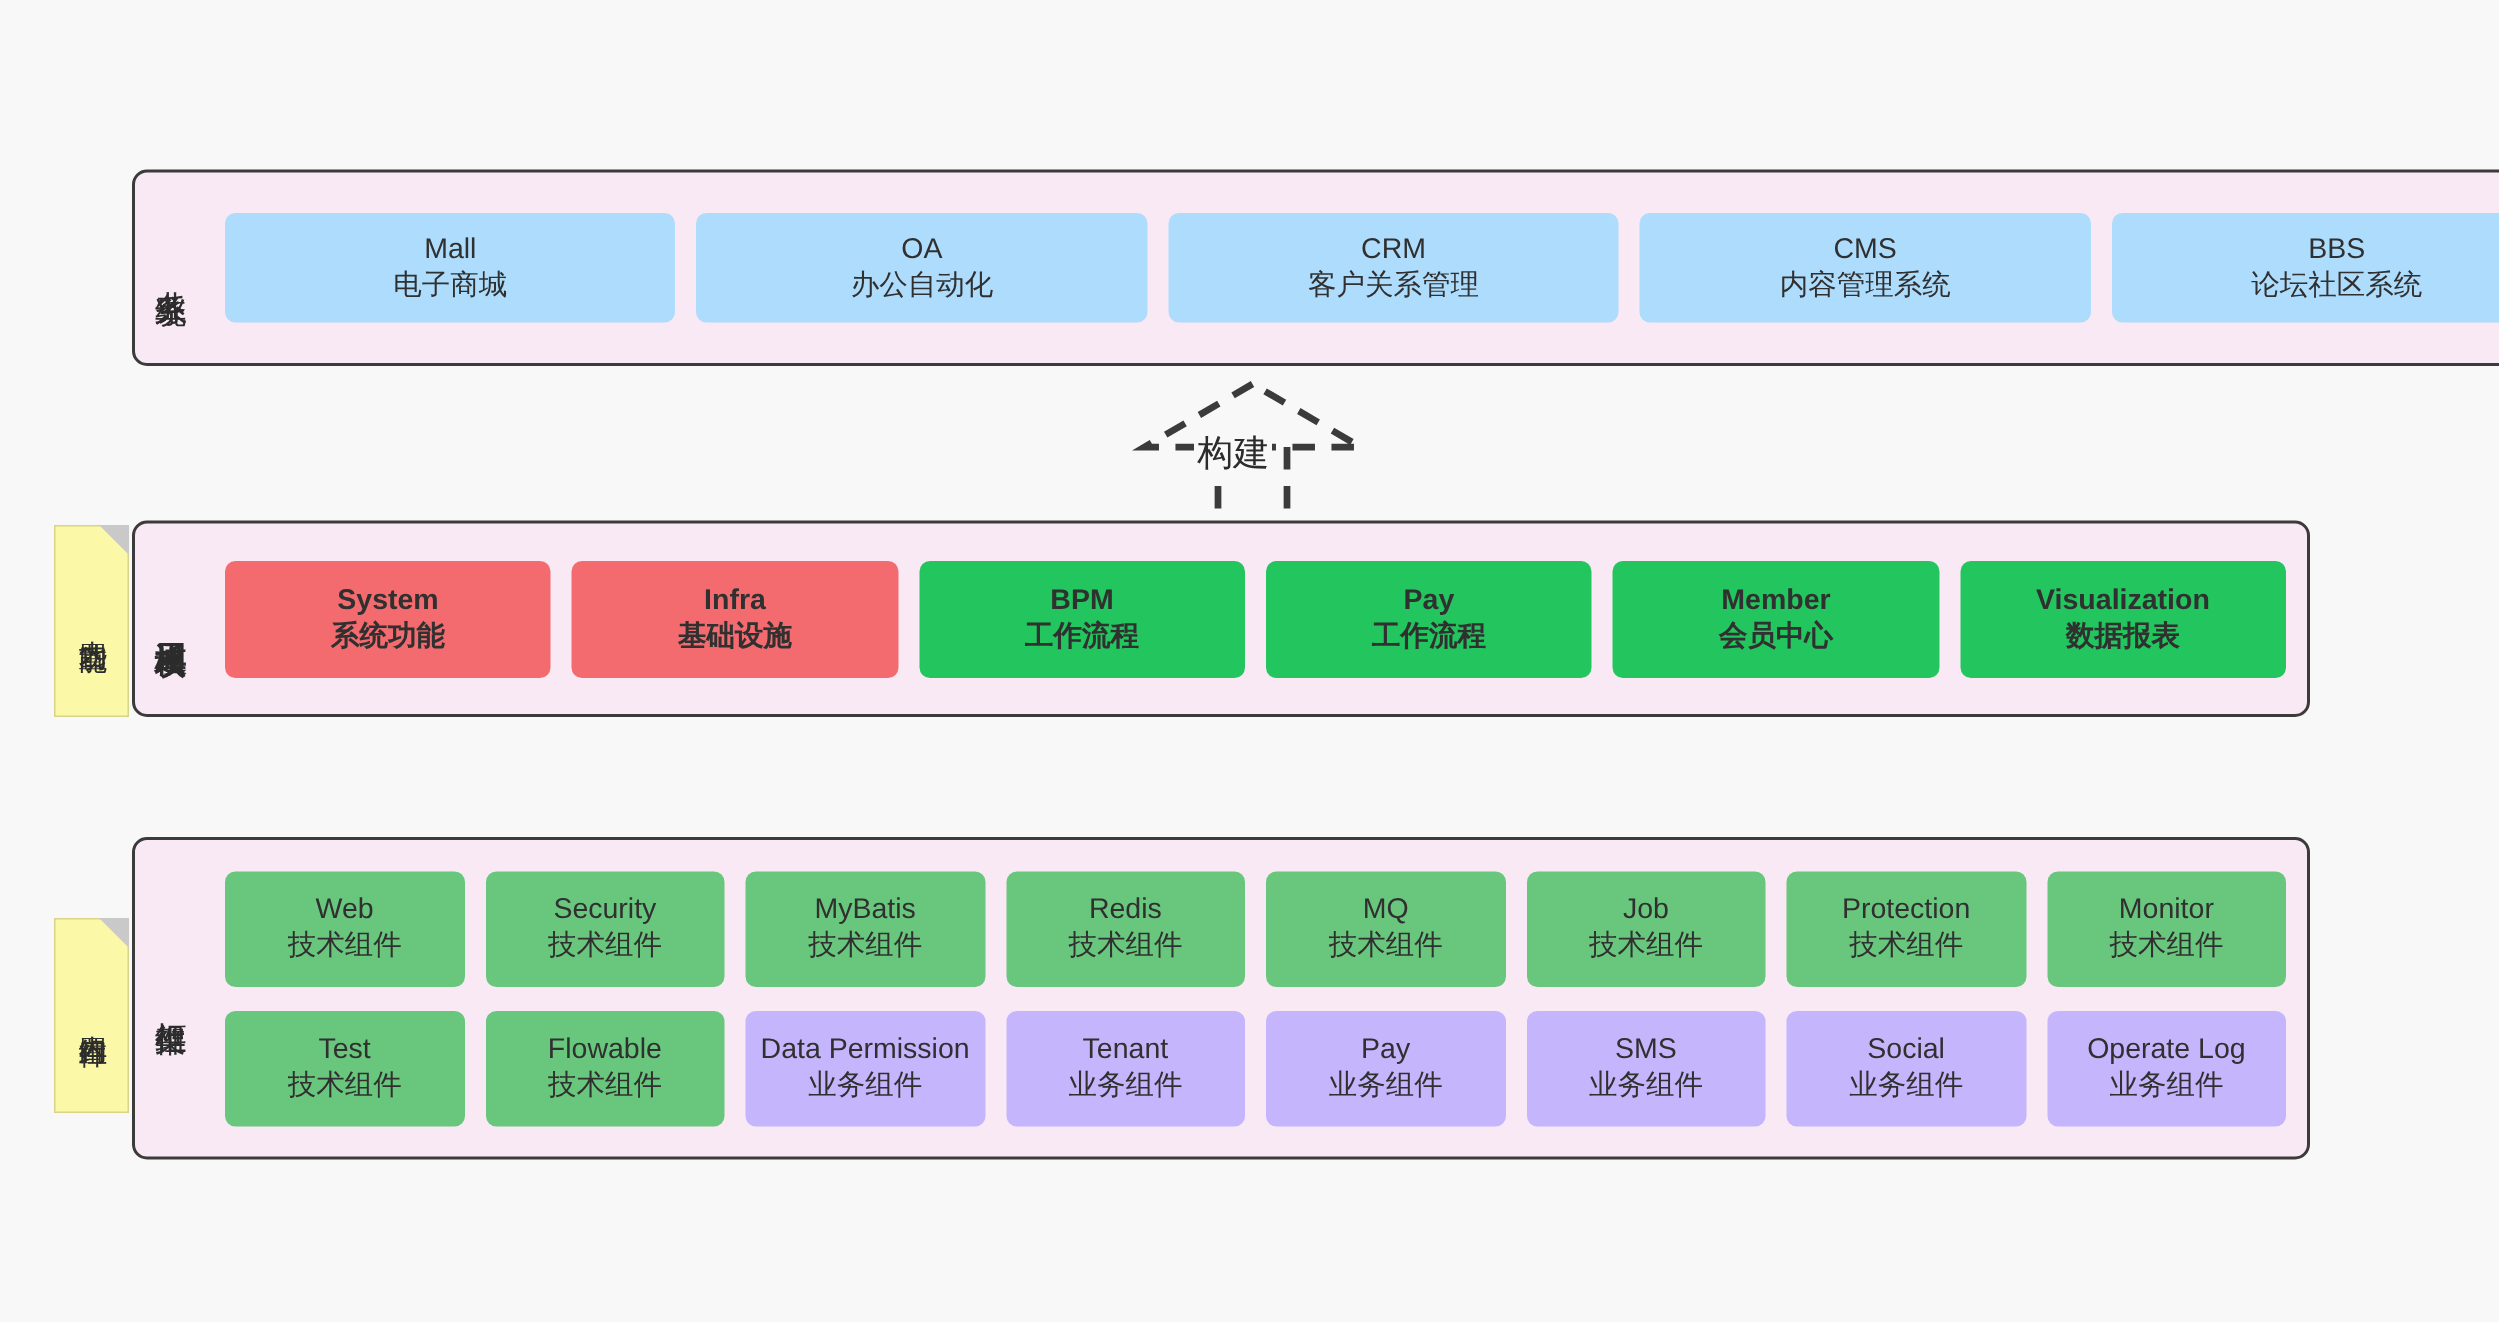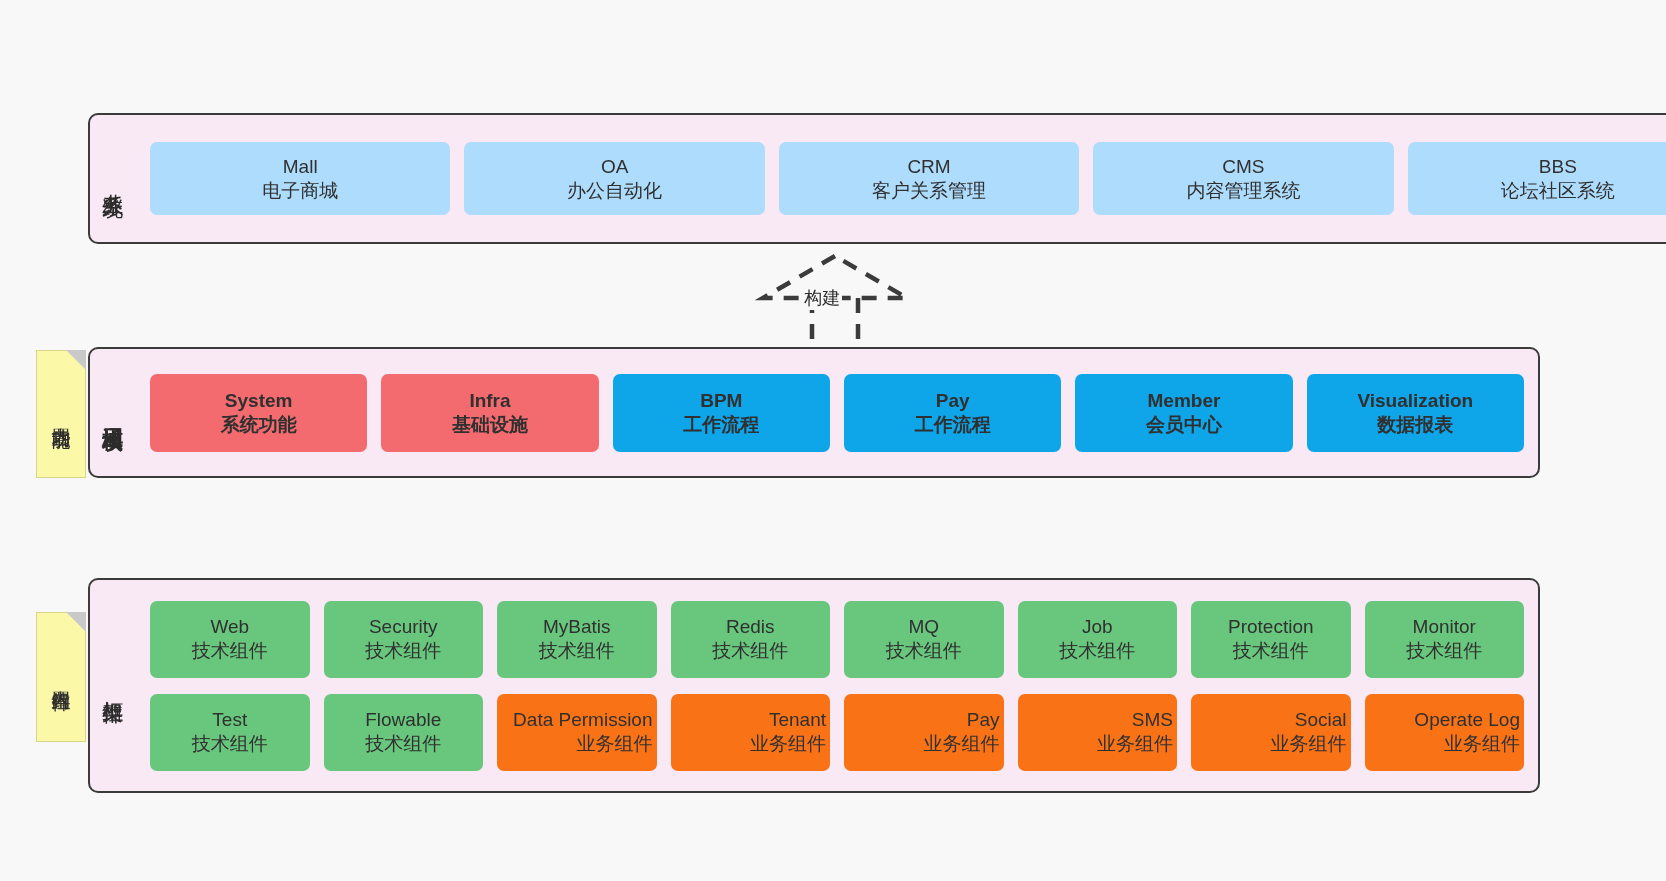--- a/index.html
+++ b/index.html
@@ -70,28 +70,28 @@
     color: #303030;
     padding: 6px 4px;
     white-space: nowrap;
   }
   .card .ln { display: block; }
   .card.wrap { white-space: normal; }
 
   
   .c-blue       { background: #aedcfc; }
   .c-red        { background: #f36b6f; }
-  .c-pink       { background: #0ea5e9; justify-content: center; }
+  .c-pink       { background: #22c55e; justify-content: center; }
   .c-green      { background: #68c77d; }
-  .c-lightgreen { background: #f97316; align-items: flex-end; }
+  .c-lightgreen { background: #c4b5fd; }
 
   
   #layer-business { left: 88px;  top: 113px; width: 1636px; height: 131px; }
   #layer-common   { left: 88px;  top: 347px; width: 1452px; height: 131px; font-weight: bold; }
-  #layer-frame    { left: 88px;  top: 578px; width: 1452px; height: 215px; }
+  #layer-frame    { left: 88px;  top: 558px; width: 1452px; height: 215px; }
 
   #layer-business .card { height: 73px; }
   #layer-common   .card { height: 78px; }
   #layer-frame    .card { height: 77px; }
 
   
   .sticky {
     position: absolute;
     width: 50px;
     background: #fbf8a8;
@@ -121,21 +121,21 @@
   #sticky-common { left: 36px; top: 350px; height: 128px; }
   #sticky-frame  { left: 36px; top: 612px; height: 130px; }
 
   
   .connector { position: absolute; }
   .connector svg { display: block; overflow: visible; }
   .connector .conn-label {
     position: absolute;
     left: 50%;
     transform: translateX(-50%);
-    font-size: 18px;
+    font-size: 24px;
     color: #2c2c2c;
     background: #f8f8f8;
     padding: 0 2px;
     white-space: nowrap;
     user-select: none;
   }
 
   #connector-build  { left: 755px; top: 252px; width: 160px; height: 92px; }
   #connector-build  .conn-label { top: 34px; left: 42%; }
   #connector-impl   { left: 768px; top: 485px; width: 160px; height: 92px; }

